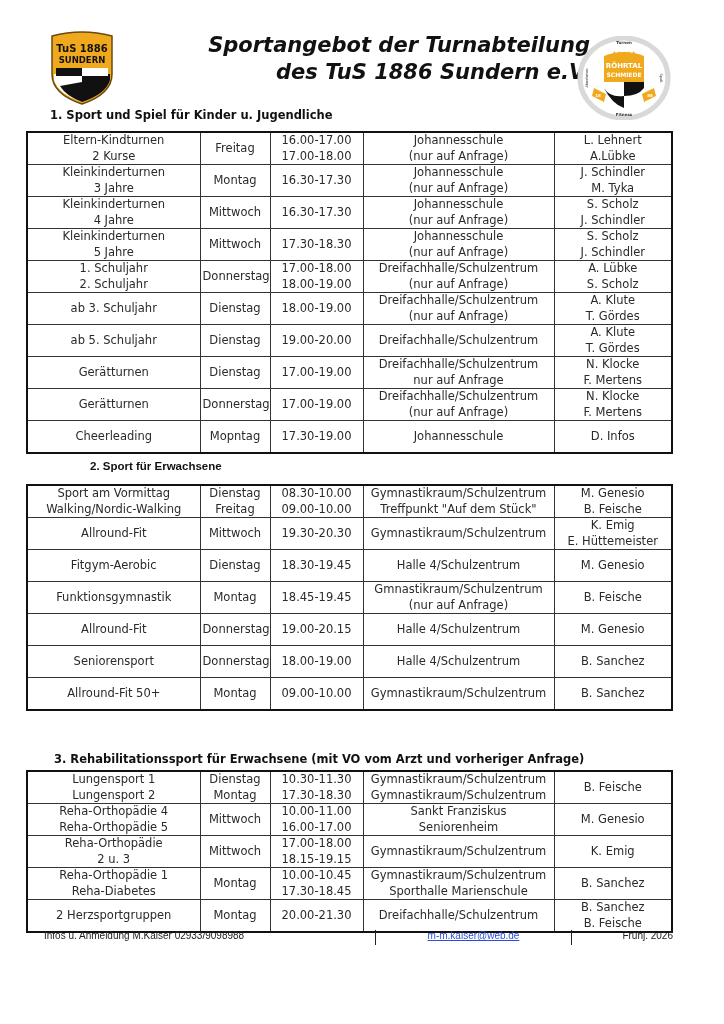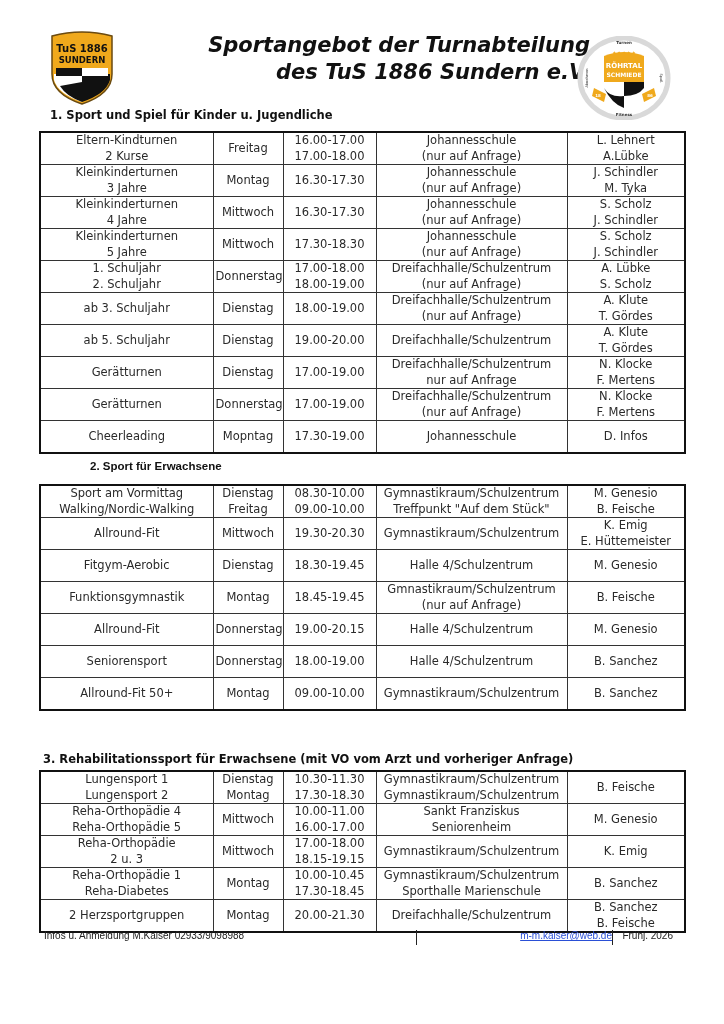--- a/index.html
+++ b/index.html
@@ -6,38 +6,38 @@
   body { width: 724px; height: 1024px; position: relative; overflow: hidden;
          font-family: "DejaVu Sans", sans-serif; color: #222; }
   .title { position: absolute; left: 130px; width: 460px; top: 32px; text-align: right;
            font-family: "DejaVu Sans", sans-serif; font-weight: bold; font-style: italic;
            font-size: 21px; line-height: 27px; color: #111; }
   .logo-left { position: absolute; left: 46px; top: 30px; width: 72px; height: 76px; }
   .logo-right { position: absolute; left: 576px; top: 36px; width: 96px; height: 84px; }
   .section-h { position: absolute; font-weight: bold; font-size: 11.5px; color: #111; }
   .sec1 { left: 50px; top: 108px; }
   .sec2 { left: 42px; top: 460px; font-family: "Liberation Sans", sans-serif; font-size: 11.5px; margin-left: 48px; }
-  .sec3 { left: 43px; top: 752px; }
-  table.sched { position: absolute; left: 39px; width: 645px; border-collapse: collapse;
+  .sec3 { left: 54px; top: 752px; }
+  table.sched { position: absolute; left: 26px; width: 645px; border-collapse: collapse;
                 border: 2.5px solid #111; table-layout: fixed; }
   table.sched td { border: 1px solid #333; text-align: center; vertical-align: middle;
                    font-size: 11.5px; line-height: 15.5px; padding: 0 2px; color: #2a2a2a;
                    white-space: pre-line; overflow: hidden; }
   .t1 { top: 131px; }
   .t2 { top: 484px; }
   .t3 { top: 770px; }
   .t1 tr, .t2 tr { height: 32px; }
   .t3 tr { height: 32px; }
   col.c1 { width: 173px; } col.c2 { width: 70px; } col.c3 { width: 93px; }
   col.c4 { width: 191px; } col.c5 { width: 118px; }
   .footer { position: absolute; top: 930px; left: 42px; width: 645px; height: 14px;
             font-family: "Liberation Sans", sans-serif; font-size: 10px; color: #222; }
   .footer .f-left { position: absolute; left: 2px; top: 0; }
-  .footer .f-mid { position: absolute; left: 333px; width: 195px; top: 0; text-align: right;
-                   border-left: 1px solid #222; border-right: 1px solid #222; height: 15px; margin-left: 41px; }
+  .footer .f-mid { position: absolute; left: 333px; width: 195px; top: 0; text-align: center;
+                   border-left: 1px solid #222; border-right: 1px solid #222; height: 15px; }
   .footer .f-mid a { color: #2a4fd6; text-decoration: underline; }
   .footer .f-right { position: absolute; right: 14px; top: 0; }
 </style>
 </head>
 <body>
 
 <div>
 
   <svg class="logo-left" viewBox="0 0 72 76">
     <path d="M6 6 Q36 -2 66 6 L66 44 Q66 64 36 74 Q6 64 6 44 Z" fill="#f0a91c" stroke="#6a4a10" stroke-width="1.5"></path>

